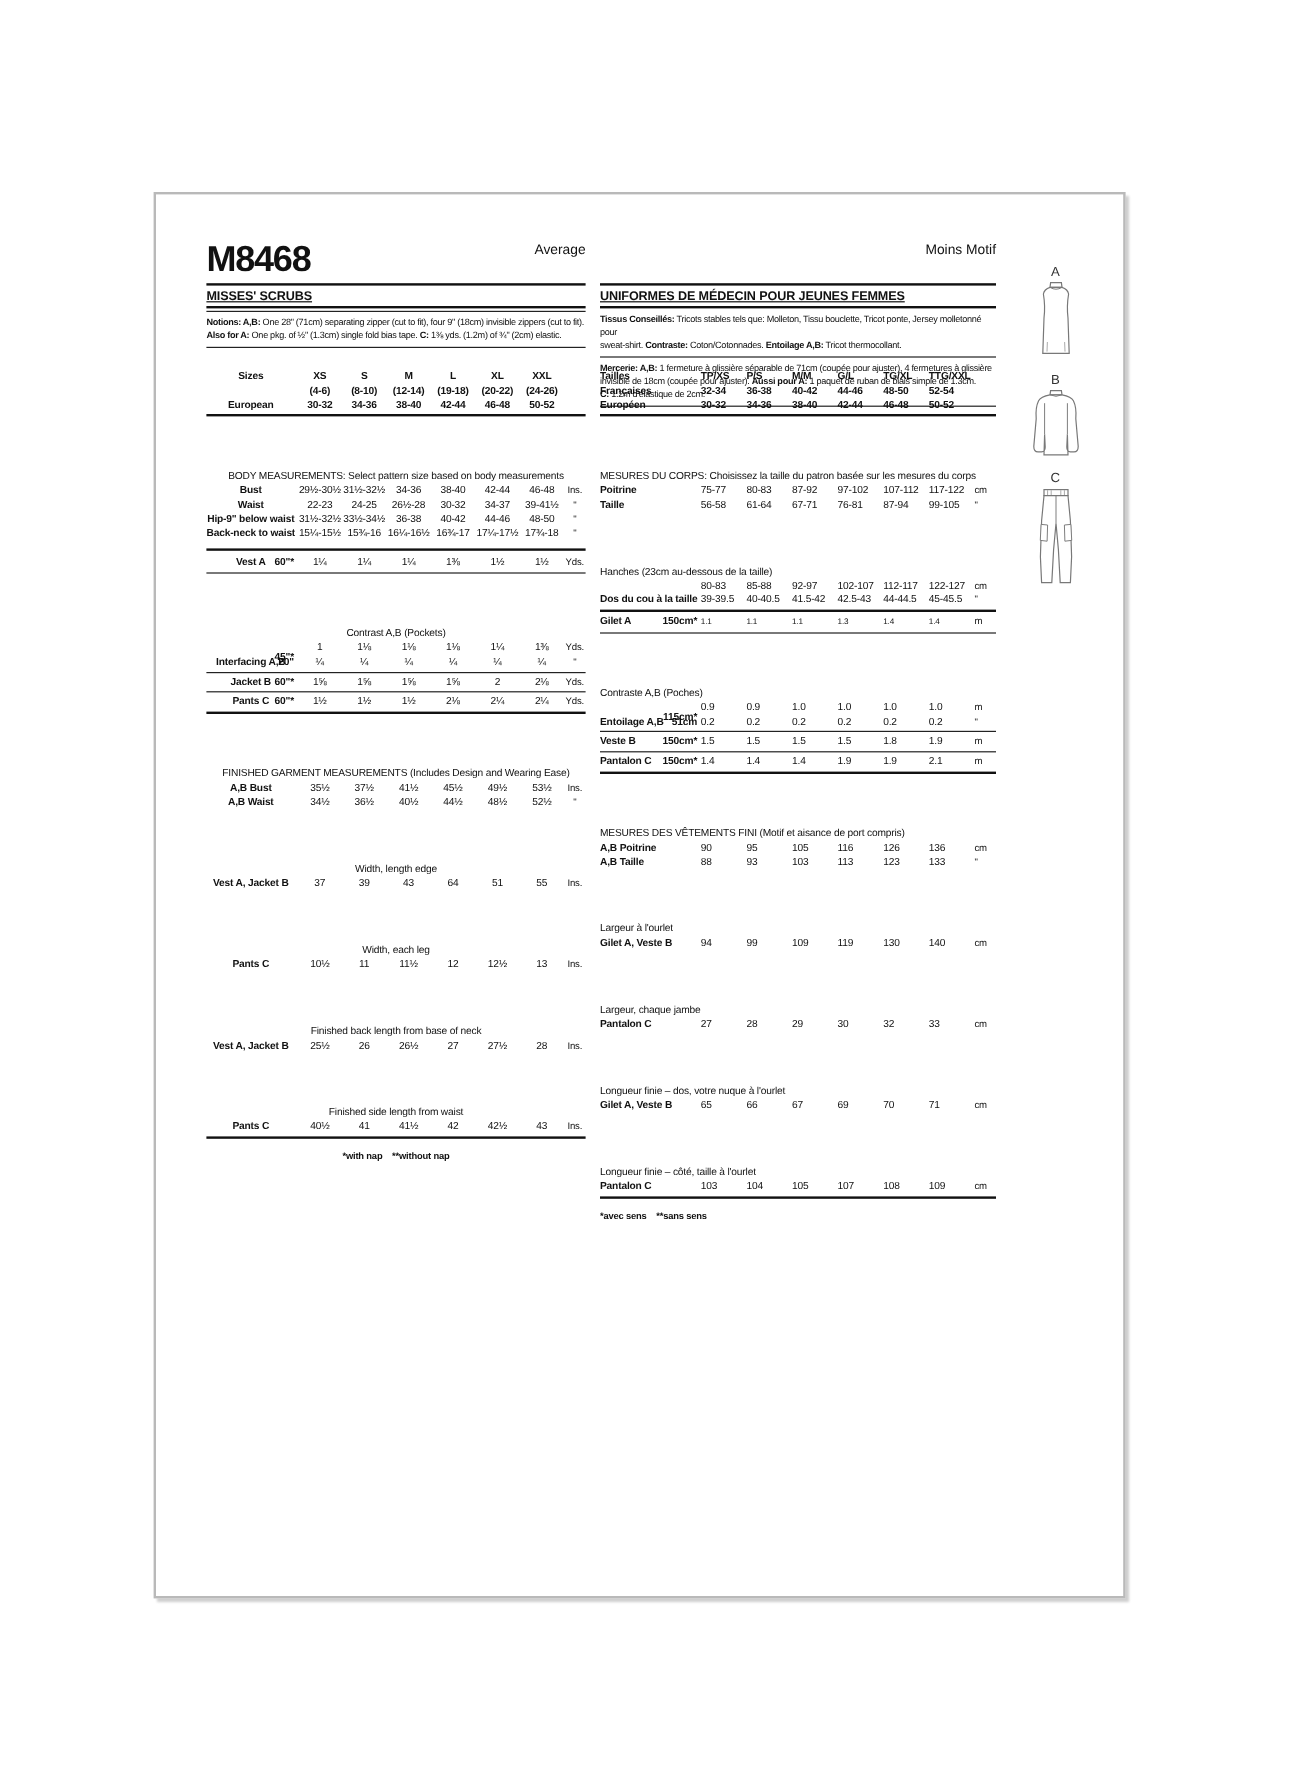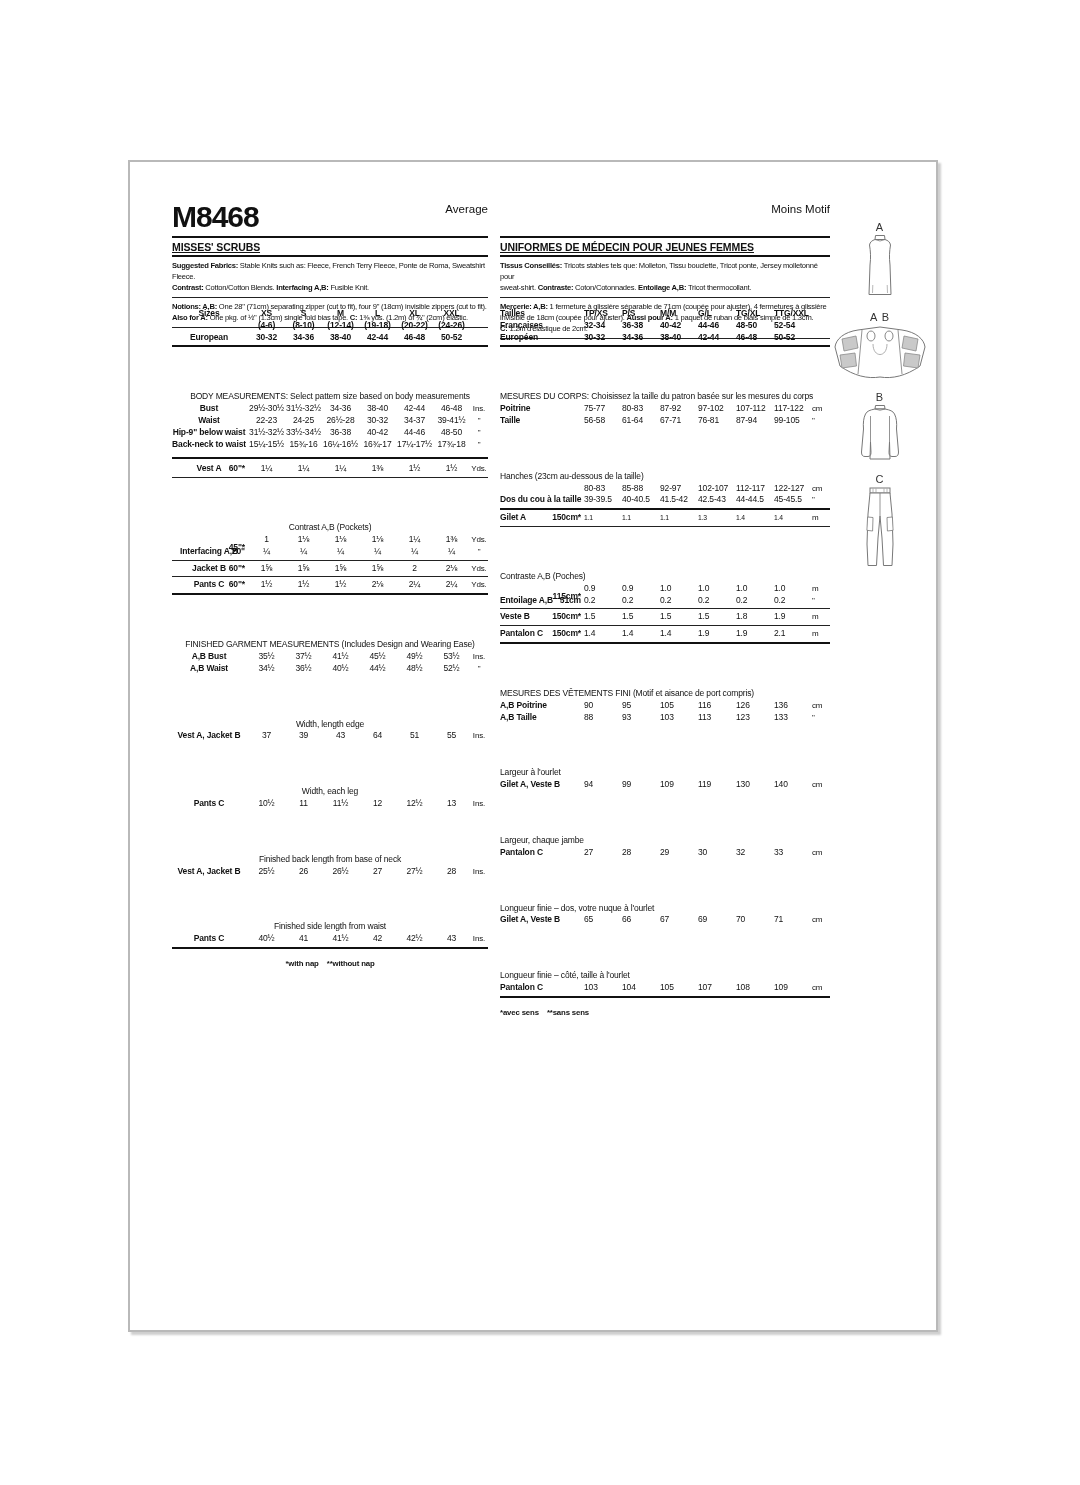--- a/index.html
+++ b/index.html
@@ -51,21 +51,20 @@
   <div class="sheet">
 
     <div class="colhead en">
       <div class="code-row">
         <span class="code">M8468</span>
         <span class="difficulty">Average</span>
       </div>
       <div class="rule2"></div>
       <div class="title">MISSES' SCRUBS</div>
       <div class="rule2"></div>
-      <p class="para"><span class="b">Suggested Fabrics:</span><span> Stable Knits such as: Fleece, French Terry Fleece, Ponte de Roma, Sweatshirt Fleece.</span><br><span class="b">Contrast:</span><span> Cotton/Cotton Blends. </span><span class="b">Interfacing A,B:</span><span> Fusible Knit.</span></p>
       <div class="rule1"></div>
       <p class="para"><span class="b">Notions: A,B:</span><span> One 28" (71cm) separating zipper (cut to fit), four 9" (18cm) invisible zippers (cut to fit).</span><br><span class="b">Also for A:</span><span> One pkg. of ½" (1.3cm) single fold bias tape. </span><span class="b">C:</span><span> 1⅜ yds. (1.2m) of ¾" (2cm) elastic.</span></p>
       <div class="rule1"></div>
     </div>
 
     <div class="colhead fr">
       <div class="code-row">
         <span class="code"></span>
         <span class="difficulty">Moins Motif</span>
       </div>
@@ -487,36 +486,20 @@
         <svg width="34" height="62" viewBox="0 0 34 62">
           <g fill="#fff" stroke="#787878" stroke-width="1">
             <path d="M12.5 1.5 L21.5 1.5 L22 5.5 L12 5.5 Z"></path>
             <path d="M12 5.5 C9 6.5 7 8 6.5 11 C7.5 17 8 23 7 31 L6 60.5 L28 60.5 L27 31 C26 23 26.5 17 27.5 11 C27 8 25 6.5 22 5.5 Z"></path>
           </g>
           <path d="M12 5.5 Q17 8.5 22 5.5" fill="none" stroke="#787878" stroke-width="0.8"></path>
           <path d="M9.5 59 L9.8 51 M24.5 59 L24.2 51" fill="none" stroke="#9a9a9a" stroke-width="0.7"></path>
         </svg>
       </div>
 
-      <div class="fig f2">
-        <div class="fig-label">A B</div>
-        <svg width="96" height="58" viewBox="0 0 96 58">
-          <path d="M48 3 L26 6 C12 8 4 15 3 23 L8 42 C22 52 36 55 48 53 C60 55 74 52 88 42 L93 23 C92 15 84 8 70 6 Z" fill="#fff" stroke="#787878" stroke-width="1"></path>
-          <g fill="#c9c9c9" stroke="#8a8a8a" stroke-width="0.8">
-            <path d="M10 15 L24 12 L26 24 L12 27 Z"></path>
-            <path d="M8 31 L23 29 L24.5 42 L10 44 Z"></path>
-            <path d="M72 12 L86 15 L84 27 L70 24 Z"></path>
-            <path d="M73 29 L88 31 L86 44 L71.5 42 Z"></path>
-          </g>
-          <path d="M30 6 L26 50 M66 6 L70 50" fill="none" stroke="#787878" stroke-width="0.8"></path>
-          <ellipse cx="39" cy="12" rx="4" ry="5" fill="#fff" stroke="#787878" stroke-width="0.9"></ellipse>
-          <ellipse cx="57" cy="12" rx="4" ry="5" fill="#fff" stroke="#787878" stroke-width="0.9"></ellipse>
-          <path d="M41 20 C41 34 55 34 55 20" fill="none" stroke="#9a9a9a" stroke-width="0.8"></path>
-        </svg>
-      </div>
 
       <div class="fig f3">
         <div class="fig-label">B</div>
         <svg width="46" height="62" viewBox="0 0 46 62">
           <g fill="#fff" stroke="#787878" stroke-width="1">
             <path d="M18.5 1.5 L27.5 1.5 L28 5 L18 5 Z"></path>
             <path d="M18 5 C13 6 10 7 8.5 10 C6.5 14 6 19 6.5 25 L4.5 48 C4.5 51 5.5 52.5 8 52.5 L11 52.5 C13 52.5 14 51 14 48.5 L13.5 38 L13 55 L33 55 L32.5 38 L32 48.5 C32 51 33 52.5 35 52.5 L38 52.5 C40.5 52.5 41.5 51 41.5 48 L39.5 25 C40 19 39.5 14 37.5 10 C36 7 33 6 28 5 Z"></path>
           </g>
           <path d="M13.5 12 L13.5 38 M32.5 12 L32.5 38" fill="none" stroke="#787878" stroke-width="0.8"></path>
           <path d="M18 5 Q23 7.5 28 5" fill="none" stroke="#787878" stroke-width="0.8"></path>

